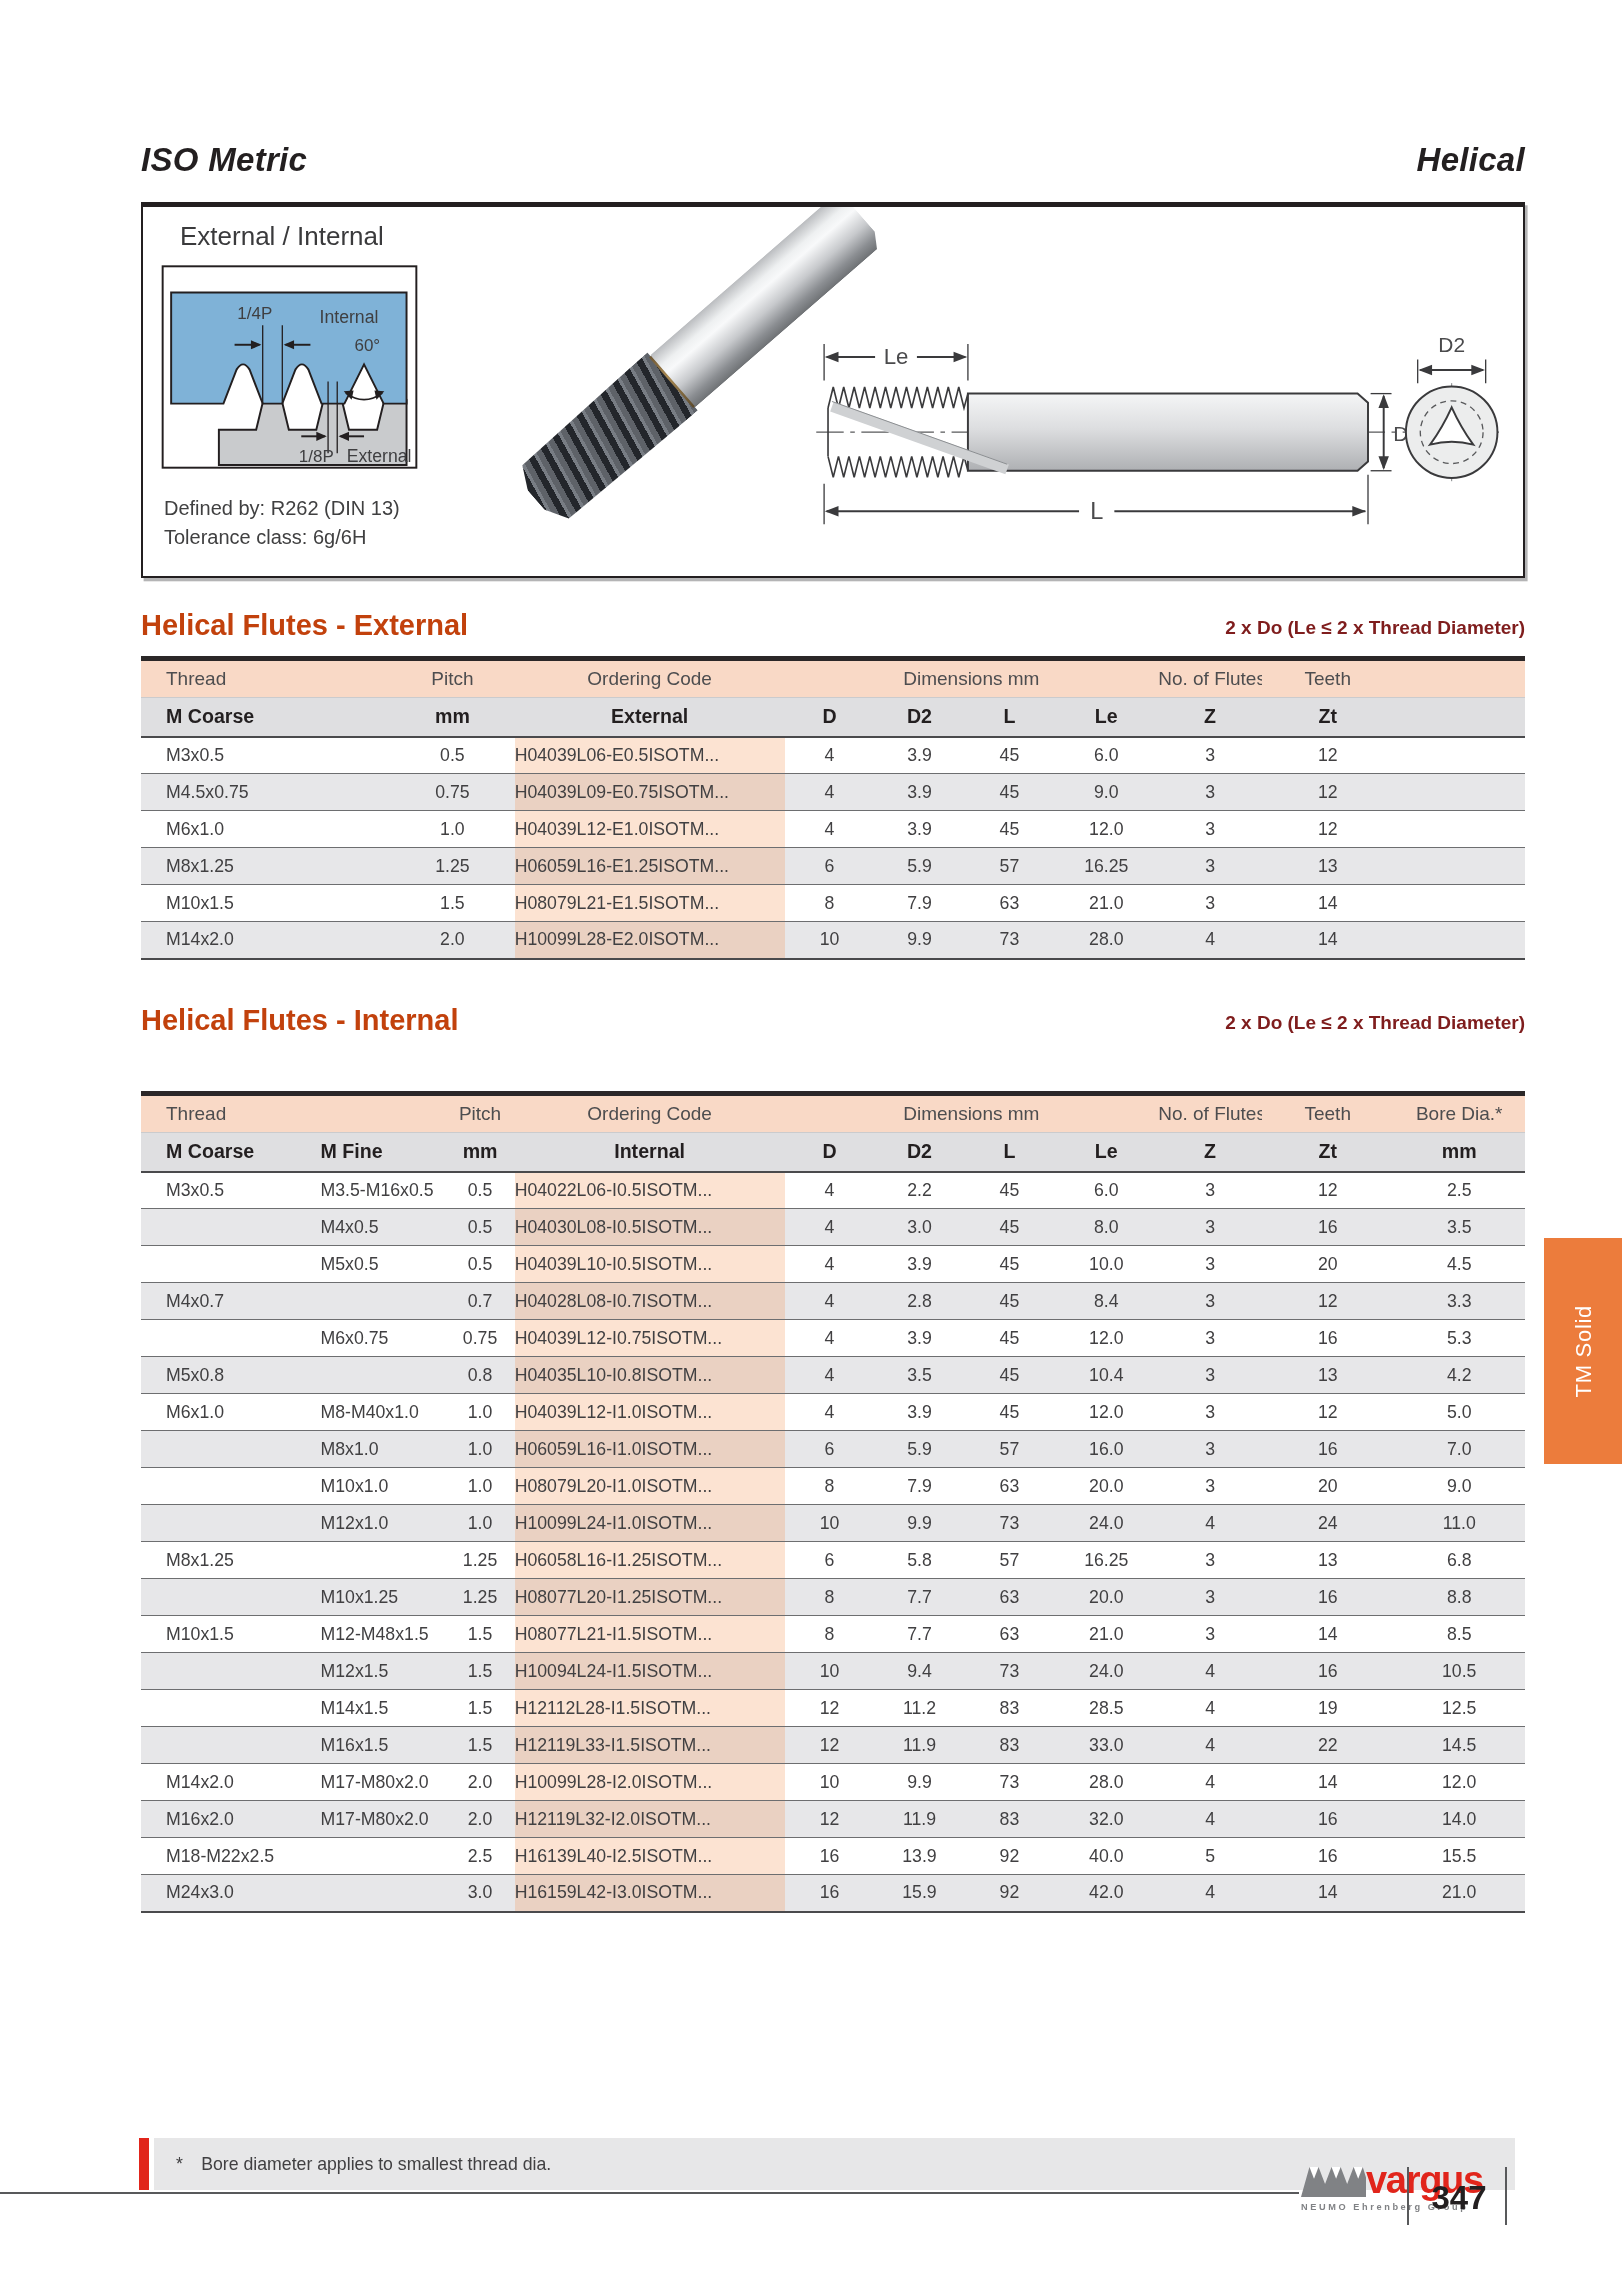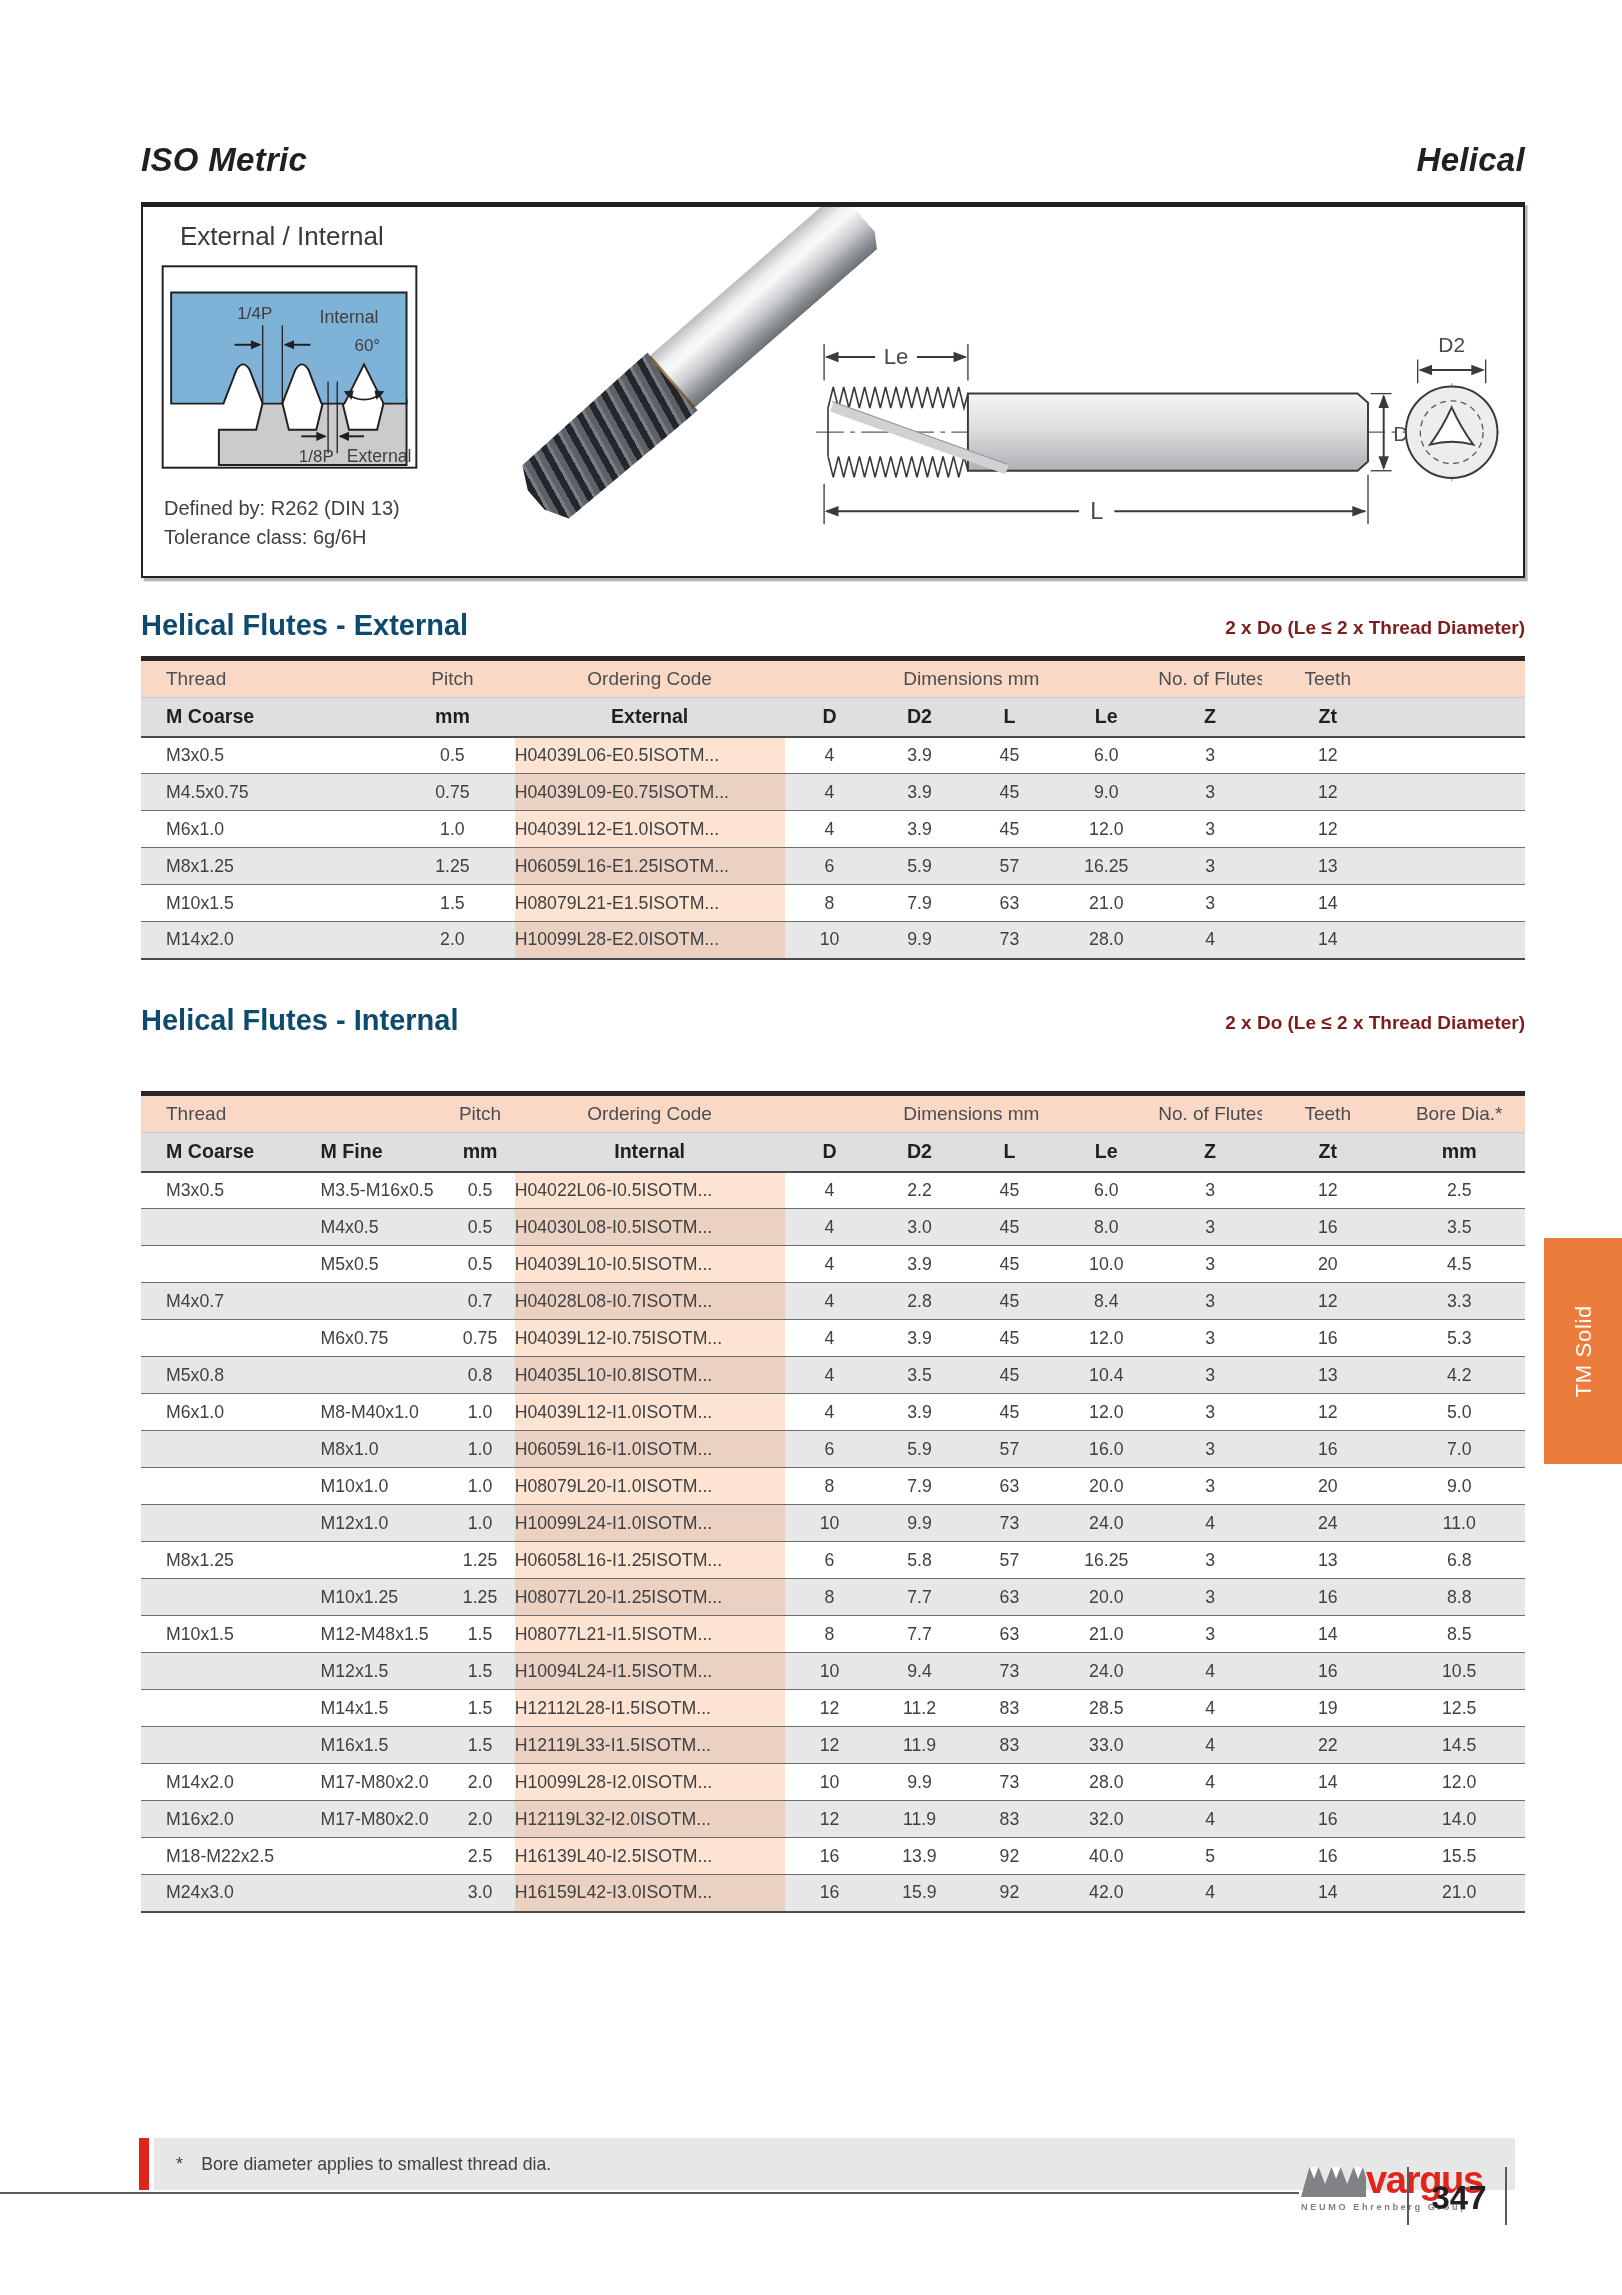--- a/index.html
+++ b/index.html
@@ -29,21 +29,21 @@
     clip-path:polygon(0 0,96% 0,100% 22%,100% 78%,96% 100%,0 100%); }
   .tool-ring { position:absolute; left:41.5%; top:5.2px; width:9.2px; height:67px;
     background:linear-gradient(to bottom,#6d5633,#a98a54 40%,#5c4a2c); }
   .tool-thread { position:absolute; left:0; top:0; width:42%; height:77px;
     background:repeating-linear-gradient(102deg,#5e6268 0 5.9px,#23262b 5.9px 12.4px,#787d84 12.4px 15.7px);
     clip-path:polygon(0 34%,7% 4%,100% 0,100% 100%,7% 96%,0 66%); }
 
   
   .section-head { position:absolute; left:141px; width:1384px;
     display:flex; justify-content:space-between; align-items:flex-end; }
-  .section-title { font-size:29px; font-weight:bold; color:#0c4a6e; }
+  .section-title { font-size:29px; font-weight:bold; color:#c2410c; }
   .section-note { font-size:19px; font-weight:600; color:#7f1d1d; padding-bottom:2.6px; }
 
   
   .cat-table { position:absolute; left:141px; width:1384px; border-collapse:collapse; table-layout:fixed;
     border-top:5.9px solid #2b2728; border-bottom:2.6px solid #4a4a4c; }
   .cat-table th, .cat-table td { font-weight:normal; overflow:hidden; white-space:nowrap; }
   .cat-table thead tr.group th { height:39px; background:#f9d9c6; font-size:19px; color:#4d4d4f; }
   .cat-table thead tr.group { border-bottom:0.7px solid #cbcbcd; }
   .cat-table thead tr.sub th { height:39px; background:#dededfd9; background:#dfdfe1; font-size:19.6px; font-weight:bold; color:#231f20; }
   .cat-table thead tr.sub { border-bottom:2.6px solid #4a4a4c;margin-top:26px; }

